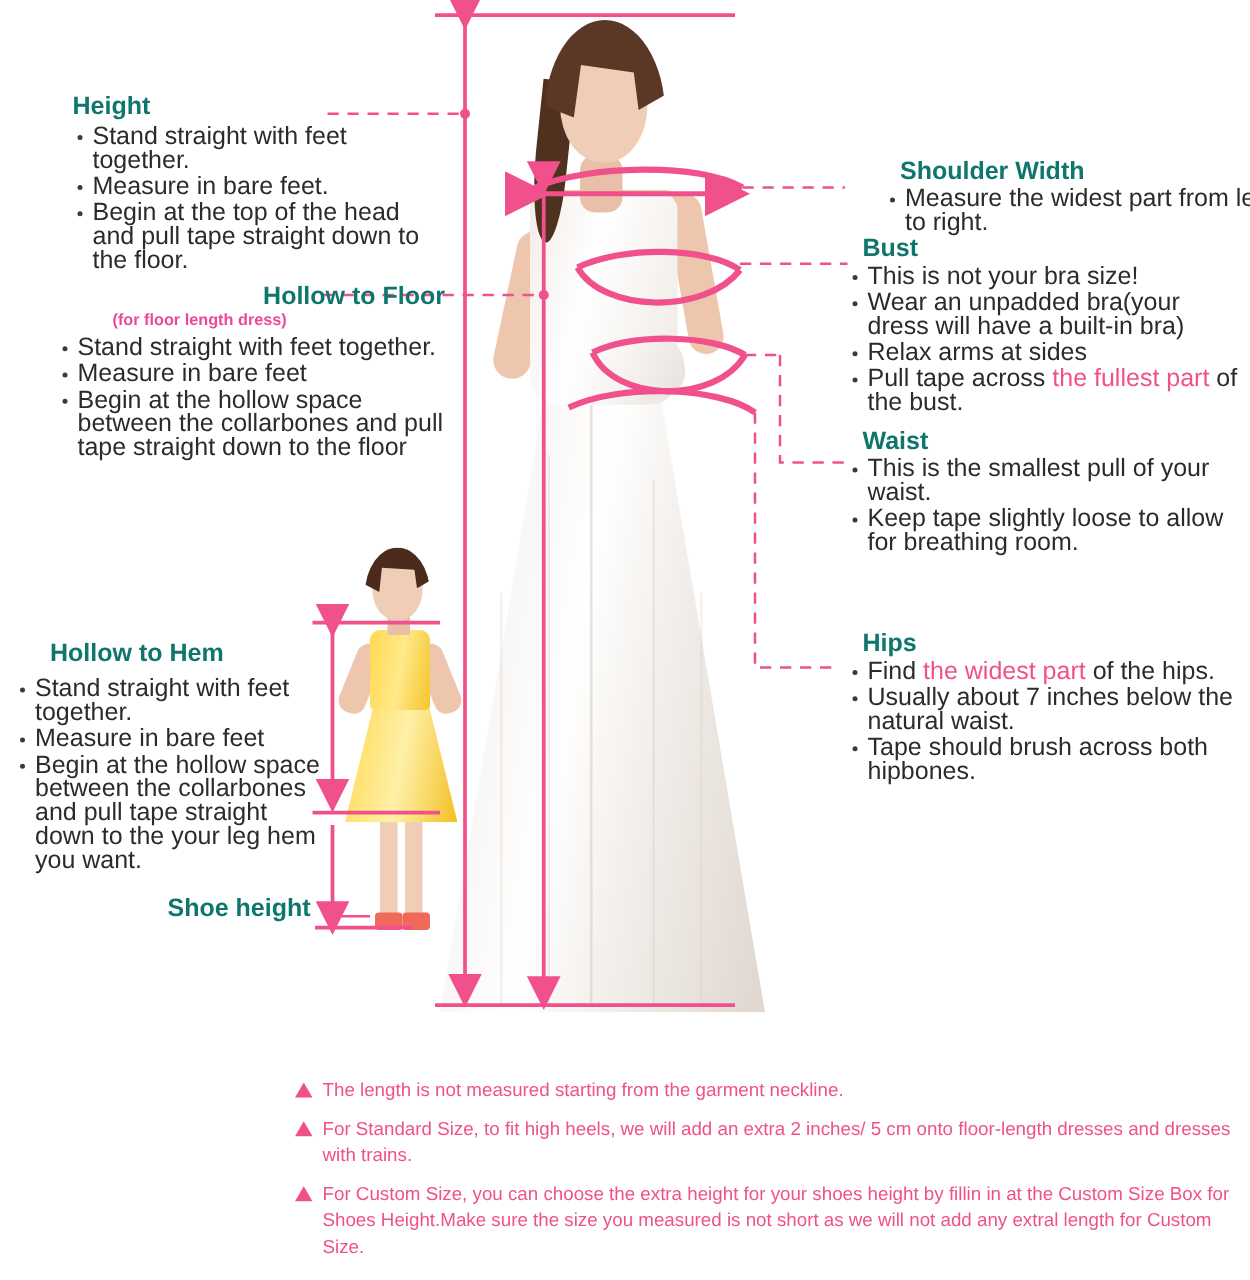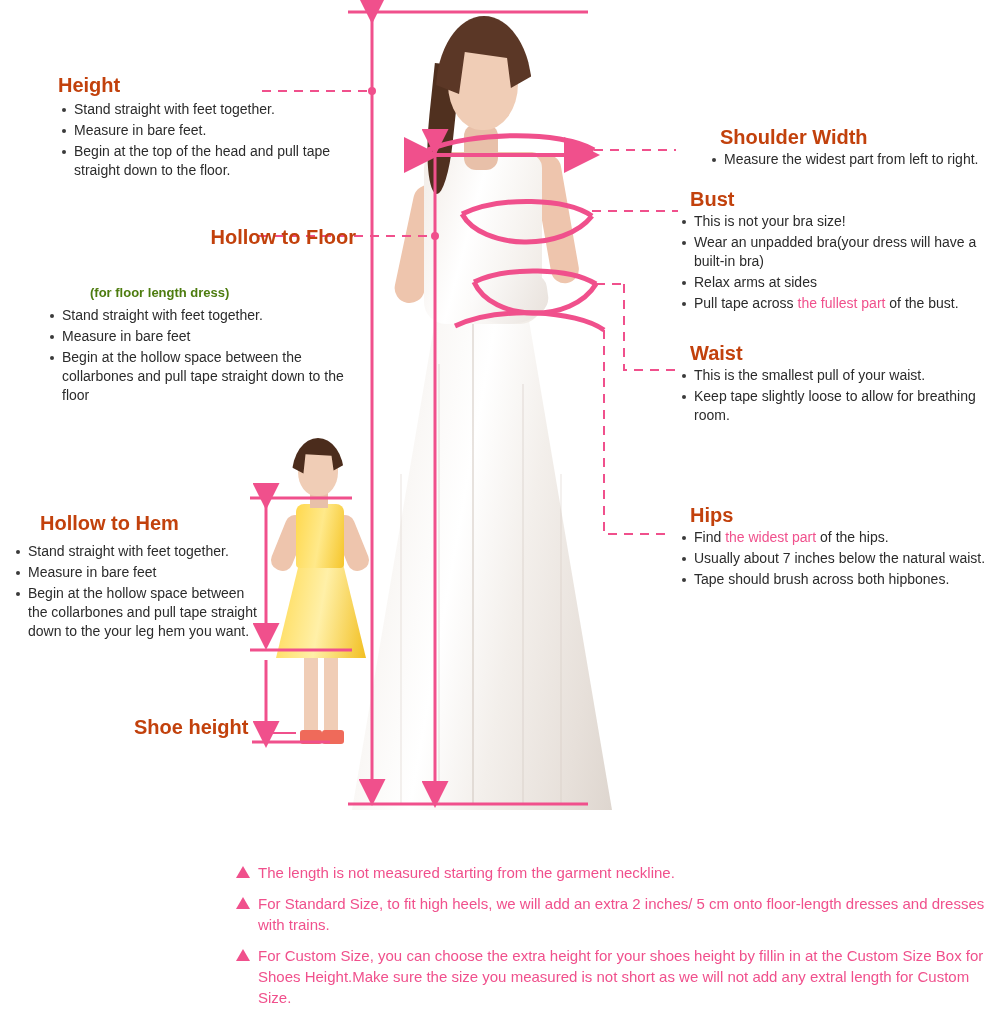--- a/index.html
+++ b/index.html
@@ -113,39 +113,38 @@
   .l-leg-r { position: absolute; left: 62px; top: 214px; width: 14px; height: 86px; background: #f0cdb6; border-radius: 6px; }
   .l-shoe-l { position: absolute; left: 38px; top: 292px; width: 22px; height: 14px; background: #ef6a5a; border-radius: 3px; }
   .l-shoe-r { position: absolute; left: 60px; top: 292px; width: 22px; height: 14px; background: #ef6a5a; border-radius: 3px; }
 
   
   .overlay { position: absolute; inset: 0; }
 
   
   .block { position: absolute; }
   .hd {
-    color: #c2410c;
+    color: #0f766e;
     font-weight: bold;
     font-size: 20px;
     line-height: 22px;
     white-space: nowrap;
   }
   .sub {
-    color: #4d7c0f;
+    color: #ec4899;
     font-weight: bold;
     font-size: 13px;
     line-height: 15px;
-    margin-top: 37px;
   }
   ul.items {
     list-style: none;
     margin: 4px 0 0 0;
     padding: 0;
     color: #2b2b2b;
-    font-size: 14px;
+    font-size: 20px;
     line-height: 19px;
   }
   ul.items li {
     position: relative;
     padding-left: 16px;
     margin-bottom: 2px;
   }
   ul.items li::before {
     content: "";
     position: absolute;

